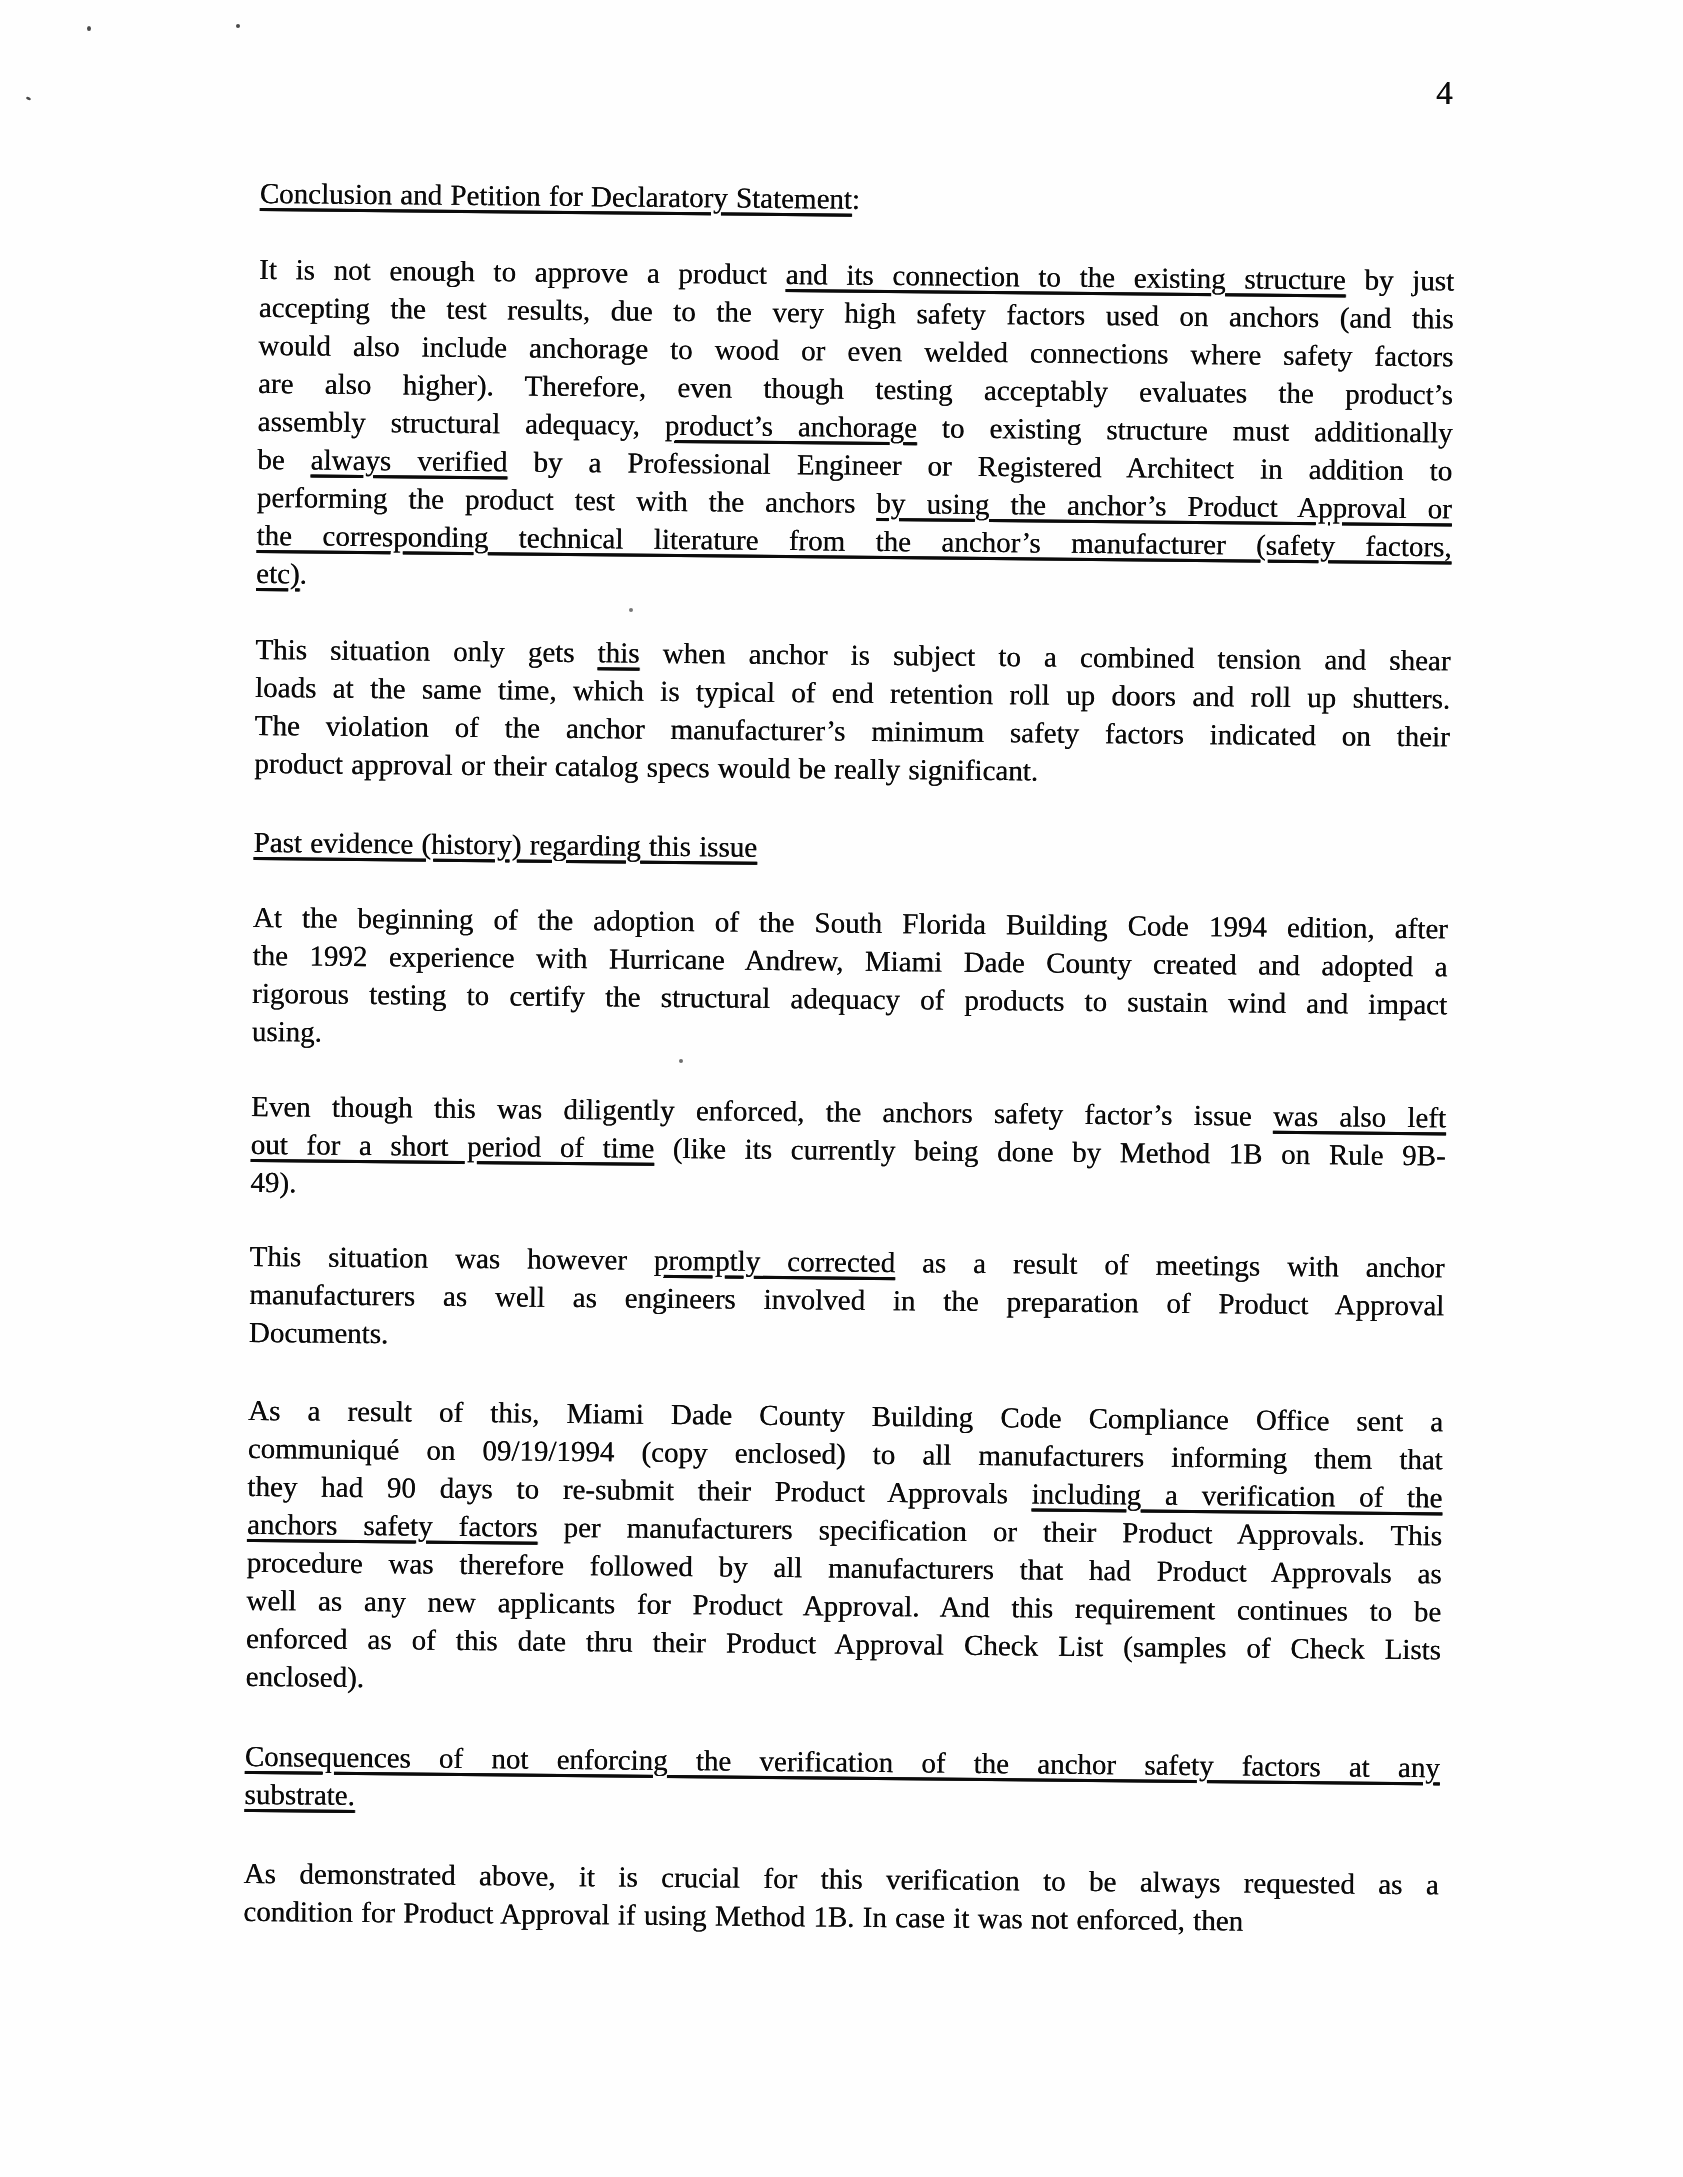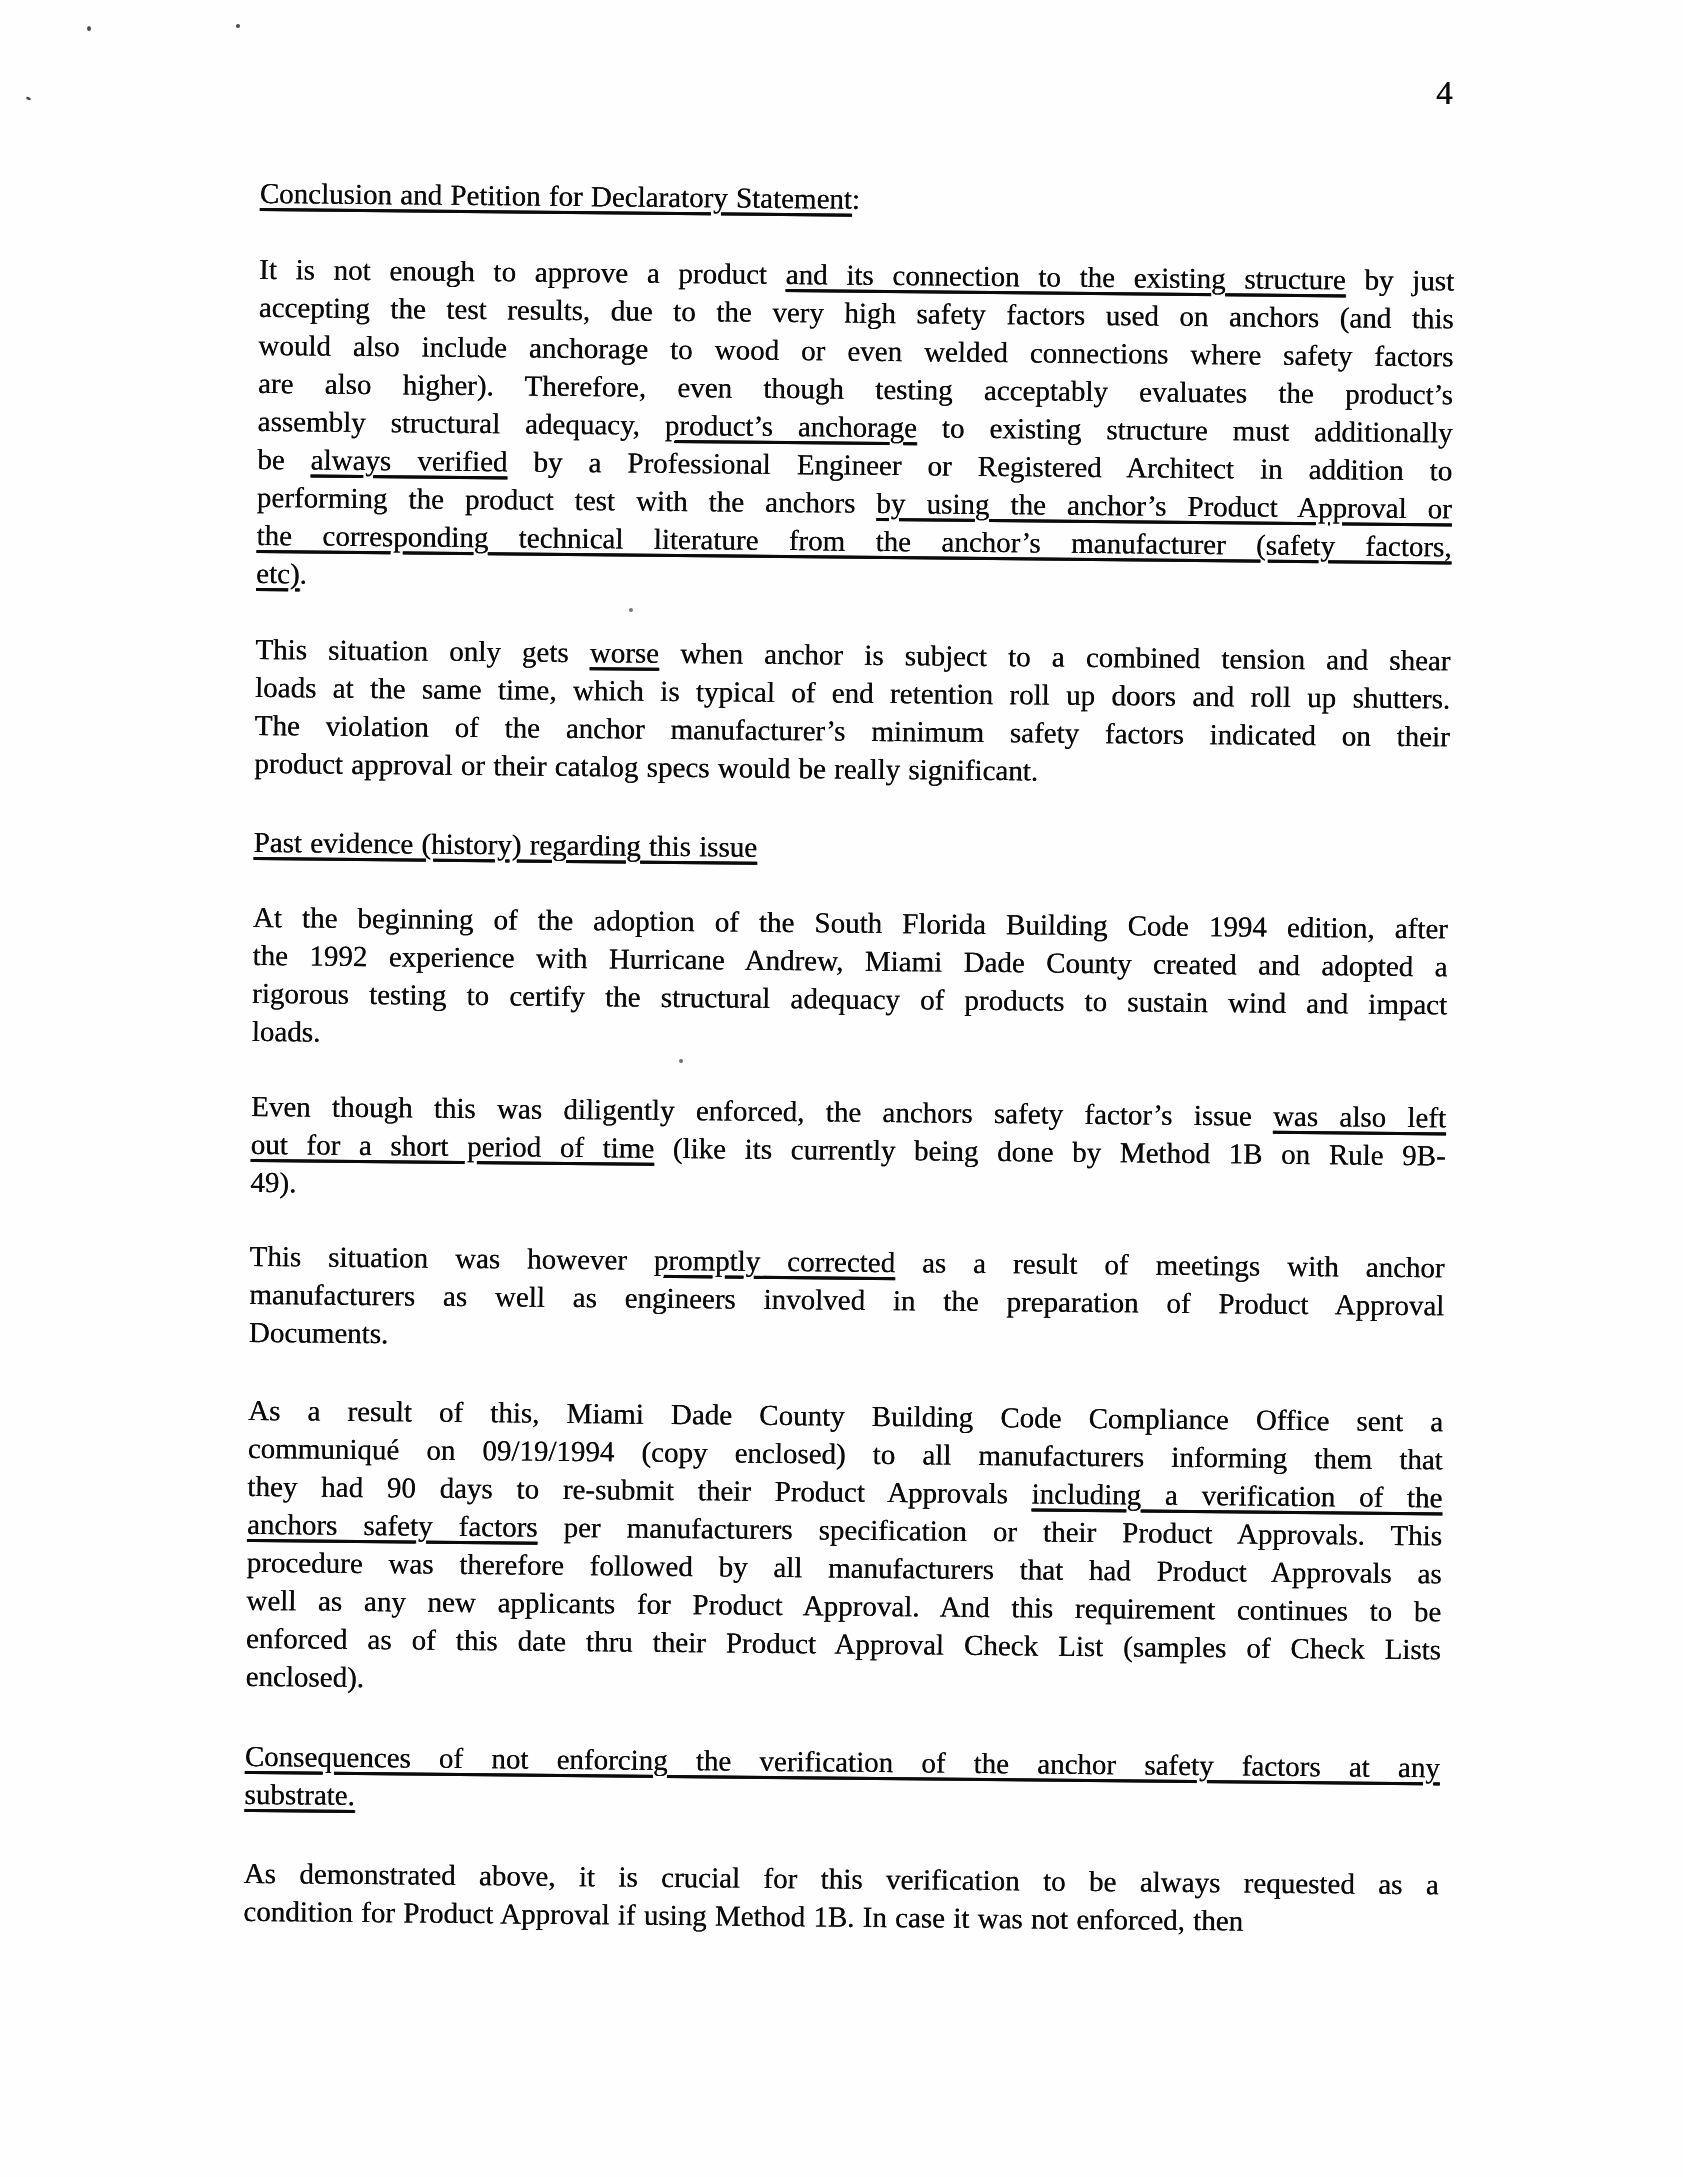--- a/index.html
+++ b/index.html
@@ -104,33 +104,33 @@
         <div class="line just"><span>accepting the test results, due to the very high safety factors used on anchors (and this</span></div>
         <div class="line just"><span>would also include anchorage to wood or even welded connections where safety factors</span></div>
         <div class="line just"><span>are also higher). Therefore, even though testing acceptably evaluates the product’s</span></div>
         <div class="line just"><span>assembly structural adequacy, </span><span class="u">product’s anchorage</span><span> to existing structure must additionally</span></div>
         <div class="line just"><span>be </span><span class="u">always verified</span><span> by a Professional Engineer or Registered Architect in addition to</span></div>
         <div class="line just"><span>performing the product test with the anchors </span><span class="u">by using the anchor’s Product Approval or</span></div>
         <div class="line just"><span class="u">the corresponding technical literature from the anchor’s manufacturer (safety factors,</span></div>
         <div class="line"><span class="u">etc)</span><span>.</span></div>
       </div>
       <div class="block paragraph" id="blk-p2">
-        <div class="line just"><span>This situation only gets </span><span class="u">worse</span><span> when anchor is subject to a combined tension and shear</span></div>
+        <div class="line just"><span>This situation only gets </span><span class="u">this</span><span> when anchor is subject to a combined tension and shear</span></div>
         <div class="line just"><span>loads at the same time, which is typical of end retention roll up doors and roll up shutters.</span></div>
         <div class="line just"><span>The violation of the anchor manufacturer’s minimum safety factors indicated on their</span></div>
         <div class="line"><span>product approval or their catalog specs would be really significant.</span></div>
       </div>
       <div class="block heading" id="blk-h2">
         <div class="line"><span class="u">Past evidence (history) regarding this issue</span></div>
       </div>
       <div class="block paragraph" id="blk-p3">
         <div class="line just"><span>At the beginning of the adoption of the South Florida Building Code 1994 edition, after</span></div>
         <div class="line just"><span>the 1992 experience with Hurricane Andrew, Miami Dade County created and adopted a</span></div>
         <div class="line just"><span>rigorous testing to certify the structural adequacy of products to sustain wind and impact</span></div>
-        <div class="line"><span>loads.</span></div>
+        <div class="line"><span>using.</span></div>
       </div>
       <div class="block paragraph" id="blk-p4">
         <div class="line just"><span>Even though this was diligently enforced, the anchors safety factor’s issue </span><span class="u">was also left</span></div>
         <div class="line just"><span class="u">out for a short period of time</span><span> (like its currently being done by Method 1B on Rule 9B-</span></div>
         <div class="line"><span>49).</span></div>
       </div>
       <div class="block paragraph" id="blk-p5">
         <div class="line just"><span>This situation was however </span><span class="u">promptly corrected</span><span> as a result of meetings with anchor</span></div>
         <div class="line just"><span>manufacturers as well as engineers involved in the preparation of Product Approval</span></div>
         <div class="line"><span>Documents.</span></div>

